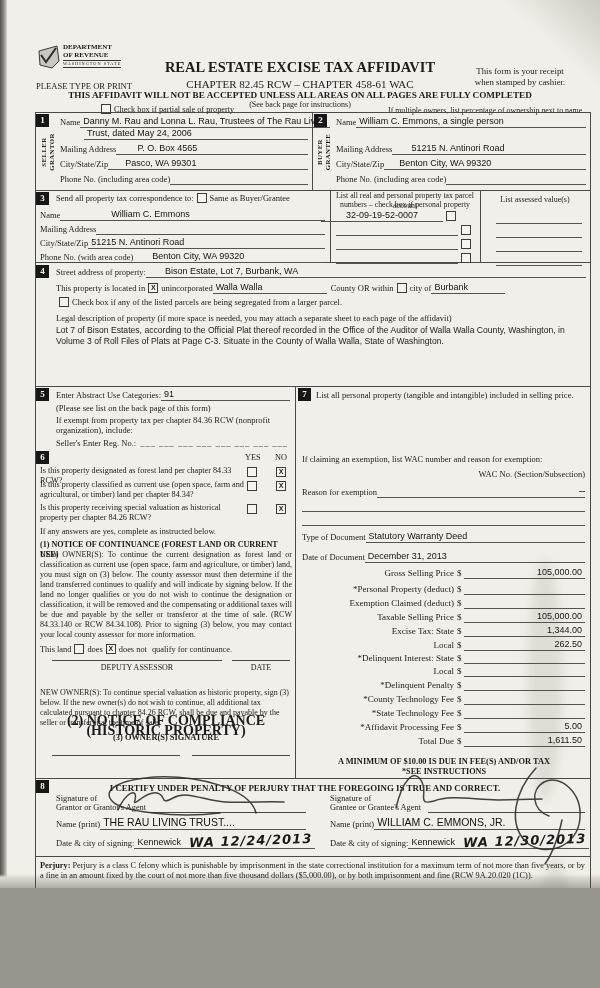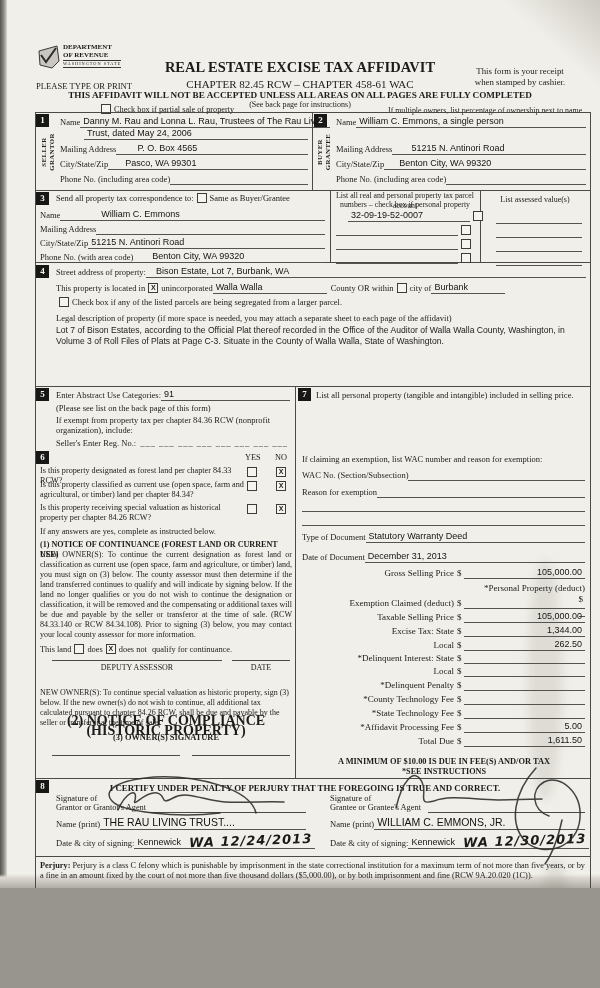--- a/index.html
+++ b/index.html
@@ -140,37 +140,37 @@
   </div>
 
   <div class="sq" style="left:36px;top:192px;">3</div>
   <div class="ln" style="left:56px;top:193px;width:270px;">
     <span class="lbl">Send all property tax correspondence to:</span>
     <span class="cb"></span>
     <span class="lbl">Same as Buyer/Grantee</span>
   </div>
   <div class="ln" style="left:40px;top:209px;width:285px;">
     <span class="lbl">Name</span>
-    <span class="fill"><span class="val" style="margin-left:38px;">William C. Emmons</span></span>
+    <span class="fill"><span class="val" style="margin-left:48px;">William C. Emmons</span></span>
   </div>
   <div class="ln" style="left:40px;top:223px;width:285px;">
     <span class="lbl">Mailing Address</span>
     <span class="fill"></span>
   </div>
   <div class="ln" style="left:40px;top:237px;width:285px;">
     <span class="lbl">City/State/Zip</span>
     <span class="fill"><span class="val">51215 N. Antinori Road</span></span>
   </div>
   <div class="ln" style="left:40px;top:251px;width:285px;">
     <span class="lbl">Phone No. (with area code)</span>
     <span class="fill"><span class="val" style="margin-left:16px;">Benton City, WA  99320</span></span>
   </div>
   <div class="txt ctr" style="left:333px;top:191px;width:144px;font-size:7.8px;">List all real and personal property tax parcel account</div>
   <div class="txt ctr" style="left:333px;top:200px;width:144px;font-size:7.8px;">numbers – check box if personal property</div>
-  <div class="ln" style="left:348px;top:210px;width:138px;">
+  <div class="ln" style="left:321px;top:210px;width:138px;text-align:center;">
     <span class="fill"><span class="val">32-09-19-52-0007</span></span>
     <span class="cb"></span>
   </div>
   <div class="ln" style="left:336px;top:224px;width:138px;">
     <span class="fill"></span>
     <span class="cb"></span>
   </div>
   <div class="ln" style="left:336px;top:238px;width:138px;">
     <span class="fill"></span>
     <span class="cb"></span>
@@ -189,21 +189,21 @@
   <div class="ln" style="left:496px;top:240px;width:86px;">
       <span class="fill"></span>
     </div>
   <div class="ln" style="left:496px;top:254px;width:86px;">
       <span class="fill"></span>
     </div>
 
   <div class="sq" style="left:36px;top:265px;">4</div>
   <div class="ln" style="left:56px;top:266px;width:530px;">
     <span class="lbl">Street address of property:</span>
-    <span class="fill"><span class="val" style="margin-left:7px;">Bison Estate, Lot 7, Burbank, WA</span></span>
+    <span class="fill"><span class="val" style="margin-left:16px;">Bison Estate, Lot 7, Burbank, WA</span></span>
   </div>
   <div class="ln" style="left:56px;top:297px;width:420px;">
     <span class="cb"></span>
     <span class="lbl">Check box if any of the listed parcels are being segregated from a larger parcel.</span>
   </div>
   <div class="ln" style="left:56px;top:282px;width:490px;">
     <span class="lbl">This property is located in</span>
     <span class="cb">X</span>
     <span class="lbl">unincorporated</span>
     <span class="ffix" style="width:108px;"><span class="val">Walla Walla</span></span>
@@ -262,21 +262,21 @@
 
   <div class="txt b ctr" style="left:40px;top:716px;width:252px;font-size:14px;">(2) NOTICE OF COMPLIANCE (HISTORIC PROPERTY)</div>
   <div class="txt" style="left:40px;top:688px;width:252px;font-size:8px;line-height:10px;">NEW OWNER(S): To continue special valuation as historic property, sign (3) below. If the new owner(s) do not wish to continue, all additional tax calculated pursuant to chapter 84.26 RCW, shall be due and payable by the seller or transferor at the time of sale.</div>
   <div class="txt b ctr" style="left:40px;top:733px;width:252px;font-size:8.4px;">(3)  OWNER(S) SIGNATURE</div>
   <div style="position:absolute;left:52px;top:745px;width:128px;height:10px;border-bottom:1px solid #4b4a46;"></div>
   <div style="position:absolute;left:192px;top:745px;width:98px;height:10px;border-bottom:1px solid #4b4a46;"></div>
 
   <div class="sq" style="left:298px;top:388px;">7</div>
   <div class="txt" style="left:316px;top:390px;width:262px;font-size:8.5px;line-height:11px;">List all  personal property (tangible and intangible) included in selling price.</div>
   <div class="txt" style="left:302px;top:454px;width:282px;font-size:8.5px;">If claiming an exemption, list WAC number and reason for exemption:</div>
-  <div class="ln" style="left:302px;top:469px;width:283px;">
+  <div class="ln" style="left:302px;top:469px;width:283px;flex-direction:column;">
     <span class="lbl">WAC No. (Section/Subsection)</span>
     <span class="fill"></span>
   </div>
   <div class="ln" style="left:302px;top:486px;width:283px;">
     <span class="lbl">Reason for exemption</span>
     <span class="fill"></span>
   </div>
   <div style="position:absolute;left:302px;top:500px;width:283px;height:11px;border-bottom:1px solid #55534e;"></div>
   <div style="position:absolute;left:302px;top:514px;width:283px;height:11px;border-bottom:1px solid #55534e;"></div>
   <div class="ln" style="left:302px;top:531px;width:283px;">
@@ -286,21 +286,21 @@
   <div class="ln" style="left:302px;top:551px;width:283px;">
     <span class="lbl">Date of Document</span>
     <span class="fill"><span class="val">December 31, 2013</span></span>
   </div>
 
   <div class="ln" style="left:302px;top:567px;width:283px;">
     <span class="flab">Gross Selling Price</span>
       <span class="dol">$</span>
     <span class="fill fval"><span class="val">105,000.00</span></span>
   </div>
-  <div class="ln" style="left:302px;top:583px;width:283px;flex-direction:column;">
+  <div class="ln" style="left:302px;top:583px;width:283px;">
     <span class="flab">*Personal Property (deduct)</span>
       <span class="dol">$</span>
     <span class="fill fval"><span class="val"></span></span>
   </div>
   <div class="ln" style="left:302px;top:597px;width:283px;">
     <span class="flab">Exemption Claimed (deduct)</span>
       <span class="dol">$</span>
     <span class="fill fval"><span class="val"></span></span>
   </div>
   <div class="ln" style="left:302px;top:611px;width:283px;">

